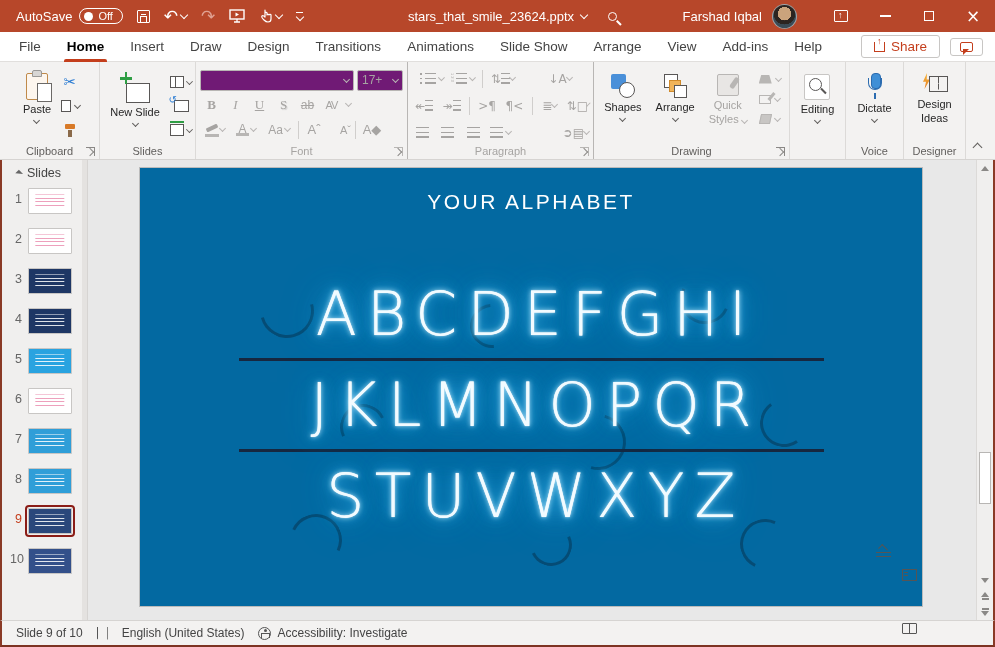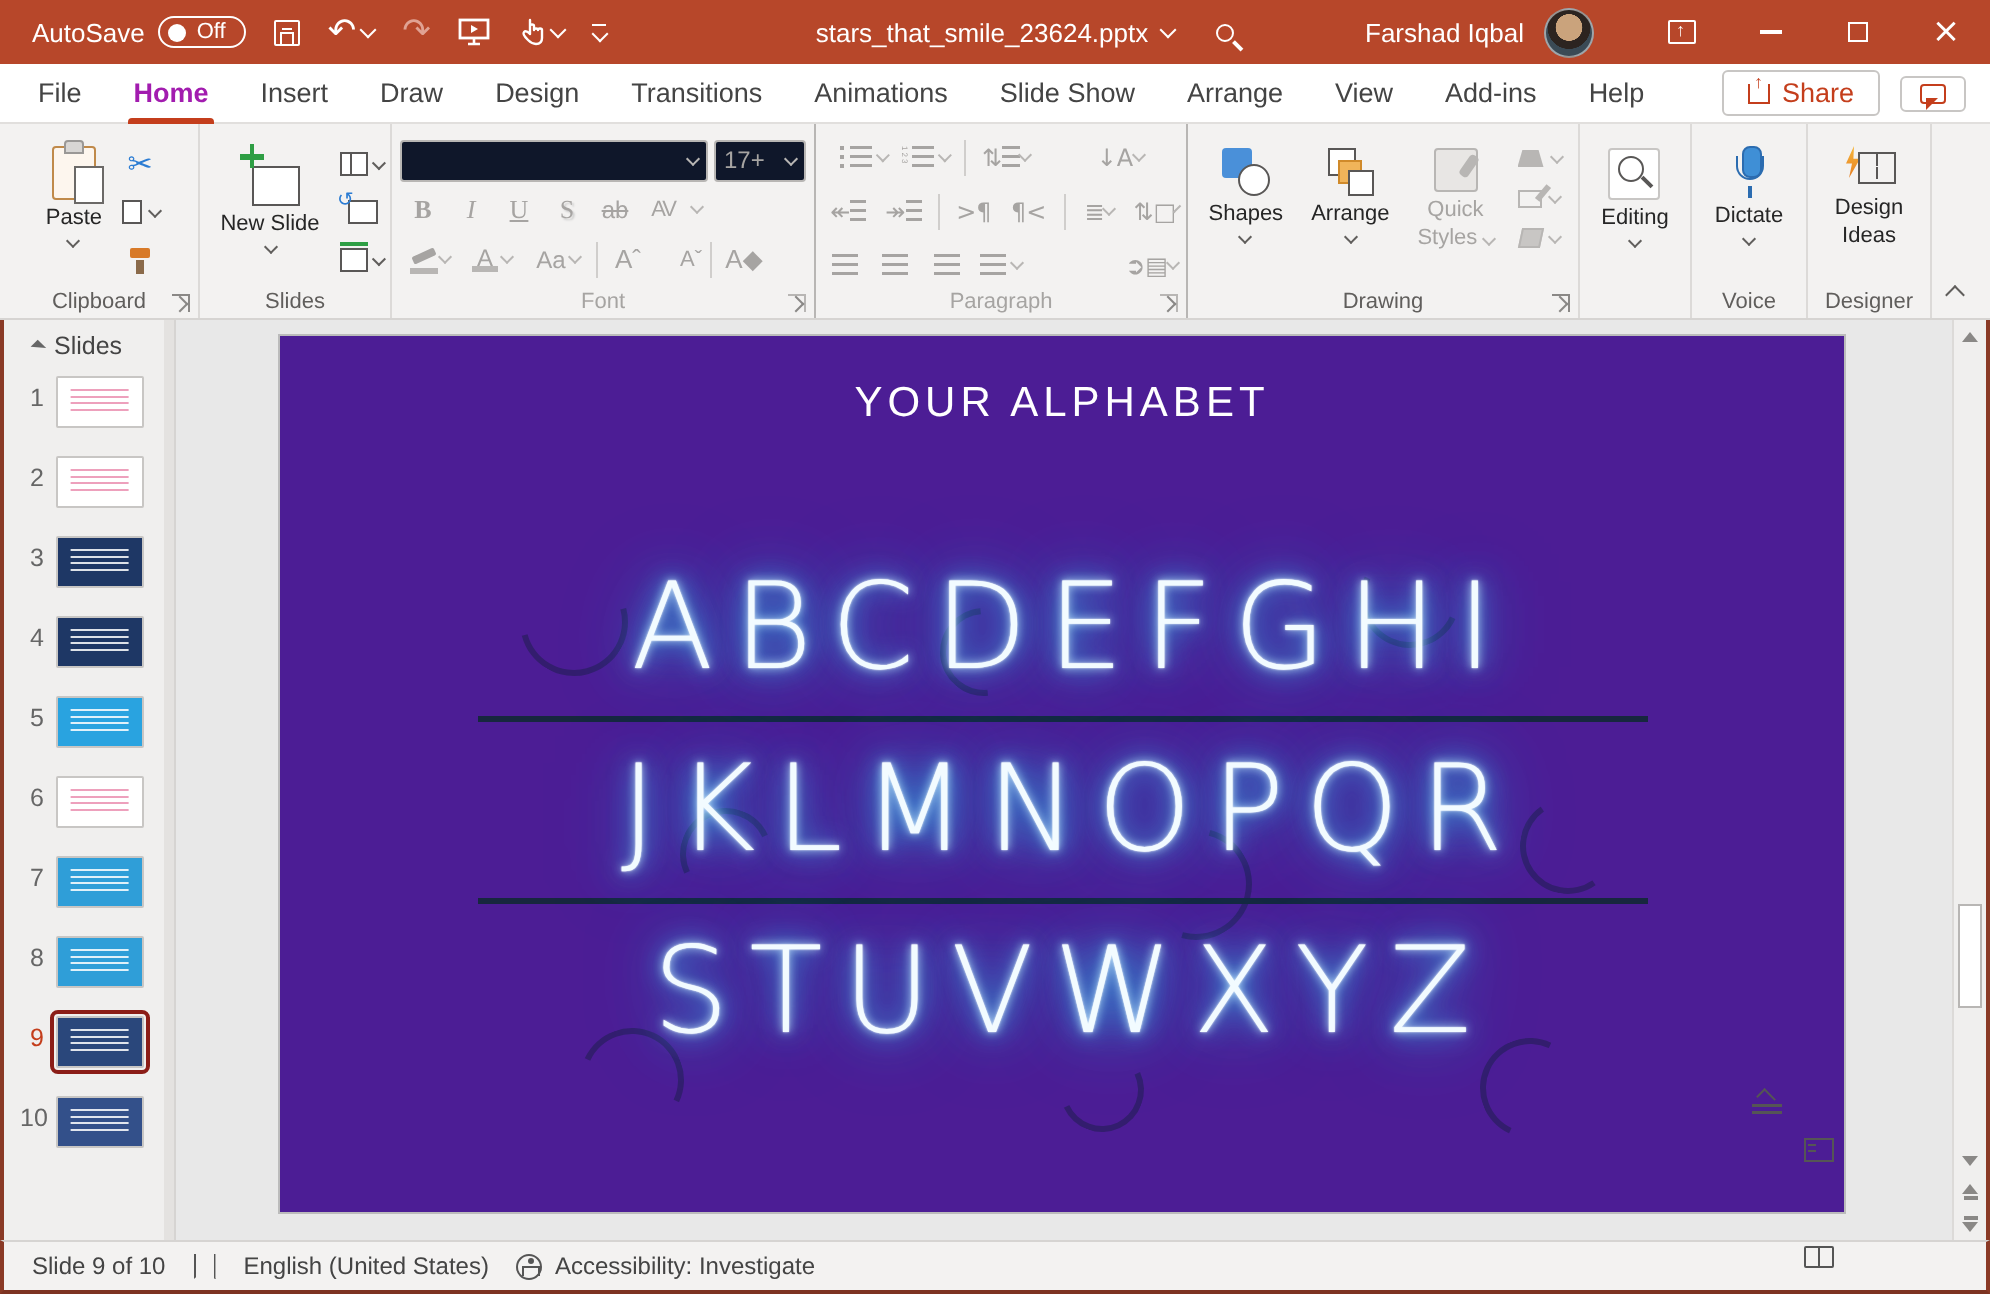--- a/index.html
+++ b/index.html
@@ -29,21 +29,21 @@
   .winbtn { width:44px; height:32px; display:flex; align-items:center; justify-content:center; }
   .i-ribopt { width:14px; height:12px; border:1.4px solid #fff; border-radius:1px; position:relative; }
   .i-ribopt:after { content:"\2191"; position:absolute; font-size:9px; left:3px; top:-1px; }
   .i-min { width:11px; height:1.6px; background:#fff; }
   .i-max { width:10px; height:10px; border:1.4px solid #fff; }
   .i-close { font-size:17px; font-family:"DejaVu Sans",sans-serif; }
 
   
   .tabrow { height:30px; background:#fff; display:flex; align-items:center; border-bottom:1px solid #e1dfdd; position:relative; }
   .tab { padding:0 13px; font-size:13.5px; color:#444; height:30px; display:flex; align-items:center; cursor:pointer; position:relative; white-space:nowrap; }
-  .tab.active { font-weight:bold; color:#a21caf; }
+  .tab.active { font-weight:bold; color:#000000; }
   .tab.active:after { content:""; position:absolute; left:10px; right:10px; bottom:0; height:3px; background:#c43e1c; border-radius:2px 2px 0 0; }
   .tabrow-right { margin-left:auto; display:flex; align-items:center; gap:10px; padding-right:12px; }
   .share-btn { display:flex; align-items:center; gap:6px; border:1px solid #c8c6c4; border-radius:3px; padding:3px 12px; color:#c43e1c; font-size:13.5px; cursor:pointer; background:#fff; }
   .i-share { width:11px; height:10px; border:1.3px solid #c43e1c; border-top:none; position:relative; display:inline-block; }
   .i-share:after { content:"\2191"; position:absolute; top:-6px; left:2px; font-size:9px; color:#c43e1c; }
   .cmt-btn { border:1px solid #c8c6c4; border-radius:3px; padding:3px 9px; cursor:pointer; background:#fff; display:flex; align-items:center; }
   .i-comment { width:13px; height:10px; border:1.4px solid #c43e1c; border-radius:2px; position:relative; display:inline-block; }
   .i-comment:after { content:""; position:absolute; left:2px; bottom:-4px; border:3px solid transparent; border-top-color:#c43e1c; border-left-color:#c43e1c; width:0; height:0; }
 
   
@@ -74,21 +74,21 @@
   
   .i-newslide { width:24px; height:20px; border:1.6px solid #595756; background:#fff; position:relative; }
   .i-newslide:before { content:""; position:absolute; left:-7px; top:-7px; width:12px; height:2.6px; background:#2e9e44; }
   .i-newslide:after { content:""; position:absolute; left:-2.3px; top:-11.7px; width:2.6px; height:12px; background:#2e9e44; }
   .mini-ic { width:15px; height:12px; border:1.3px solid #595756; background:#fff; position:relative; }
   .mini-ic.layout:after { content:""; position:absolute; left:4px; top:0; bottom:0; width:1.3px; background:#595756; }
   .mini-ic.reset:before { content:"\21BA"; position:absolute; left:-6px; top:-7px; color:#2b7cd3; font-size:10px; }
   .mini-ic.section:before { content:""; position:absolute; left:-1px; right:-1px; top:-4px; height:2.2px; background:#2e9e44; }
 
   
-  .combo { height:21px; border:1px solid #c8c6c4; background:#0f172a; display:flex; align-items:center; justify-content:space-between; padding:0 4px; color:#a6a4a2; font-size:12px; border-radius:2px; }
+  .combo { height:21px; border:1px solid #c8c6c4; background:#701a75; display:flex; align-items:center; justify-content:space-between; padding:0 4px; color:#a6a4a2; font-size:12px; border-radius:2px; }
   .fontbtn { min-width:19px; height:20px; display:flex; align-items:center; justify-content:center; font-size:13px; border-radius:2px; cursor:pointer; padding:0 2px; }
   .fb-b { font-weight:bold; font-family:"Liberation Serif",serif; }
   .fb-i { font-style:italic; font-family:"Liberation Serif",serif; }
   .fb-u { text-decoration:underline; font-family:"Liberation Serif",serif; }
   .fb-s { font-family:"Liberation Serif",serif; text-shadow:1px 1px 1px #ccc; }
   .fb-ab { text-decoration:line-through; font-size:12px; }
   .fb-av { font-size:11px; letter-spacing:-1px; }
   .i-pen { width:15px; height:9px; position:relative; }
   .i-pen:before { content:""; position:absolute; width:12px; height:4px; background:#a6a4a2; transform:rotate(-25deg); top:1px; left:1px; border-radius:1px; }
   .i-pen:after { content:""; position:absolute; bottom:-3px; left:0; width:14px; height:3px; background:#b8b6b4; }
@@ -595,21 +595,21 @@
     <div class="thumbrow">
         <span class="thumbnum">10</span>
         <div class="thumb" style="background: rgb(51, 80, 138);">
           <span class="tx"></span>
         </div>
       </div>
     <div class="sp-scroll"></div>
   </div>
 
   <div class="canvas">
-    <div class="slide" style="background: #4c1d95;">
+    <div class="slide" style="background: #0369a1;">
       <div class="slide-title">YOUR ALPHABET</div>
       <div class="neon-wrap">
         <span class="curl" style="width:54px;height:54px;left:120px;top:70px;transform:rotate(30deg);"></span>
         <span class="curl" style="width:44px;height:44px;left:330px;top:90px;transform:rotate(130deg);"></span>
         <span class="curl" style="width:50px;height:50px;left:540px;top:60px;transform:rotate(70deg);"></span>
         <span class="curl" style="width:46px;height:46px;left:200px;top:190px;transform:rotate(200deg);"></span>
         <span class="curl" style="width:56px;height:56px;left:430px;top:200px;transform:rotate(330deg);"></span>
         <span class="curl" style="width:48px;height:48px;left:620px;top:185px;transform:rotate(100deg);"></span>
         <span class="curl" style="width:52px;height:52px;left:150px;top:300px;transform:rotate(250deg);"></span>
         <span class="curl" style="width:42px;height:42px;left:390px;top:310px;transform:rotate(20deg);"></span>

